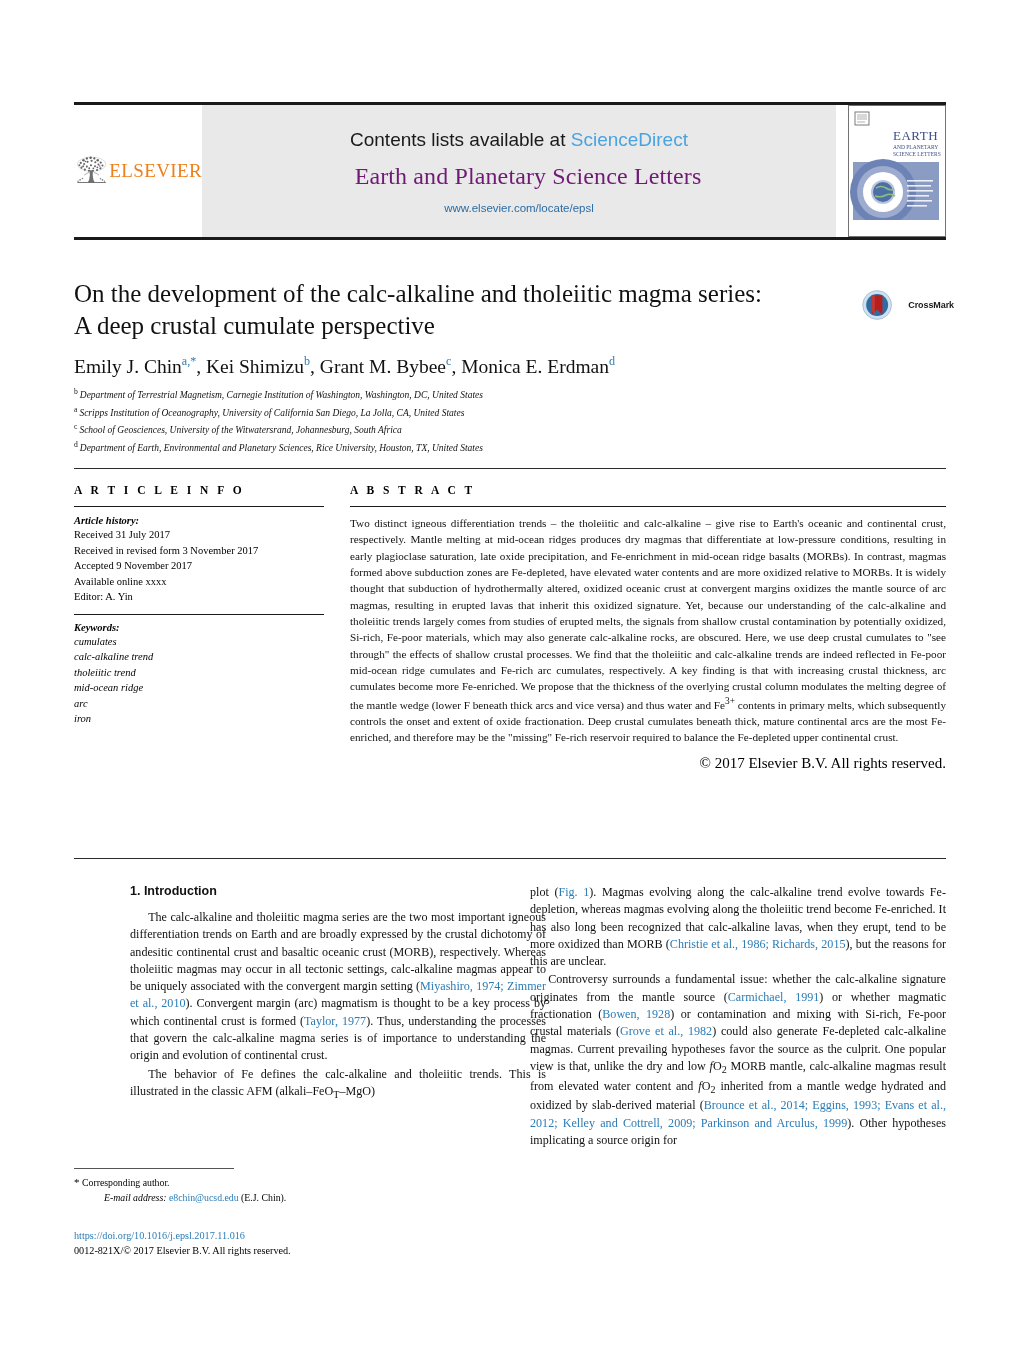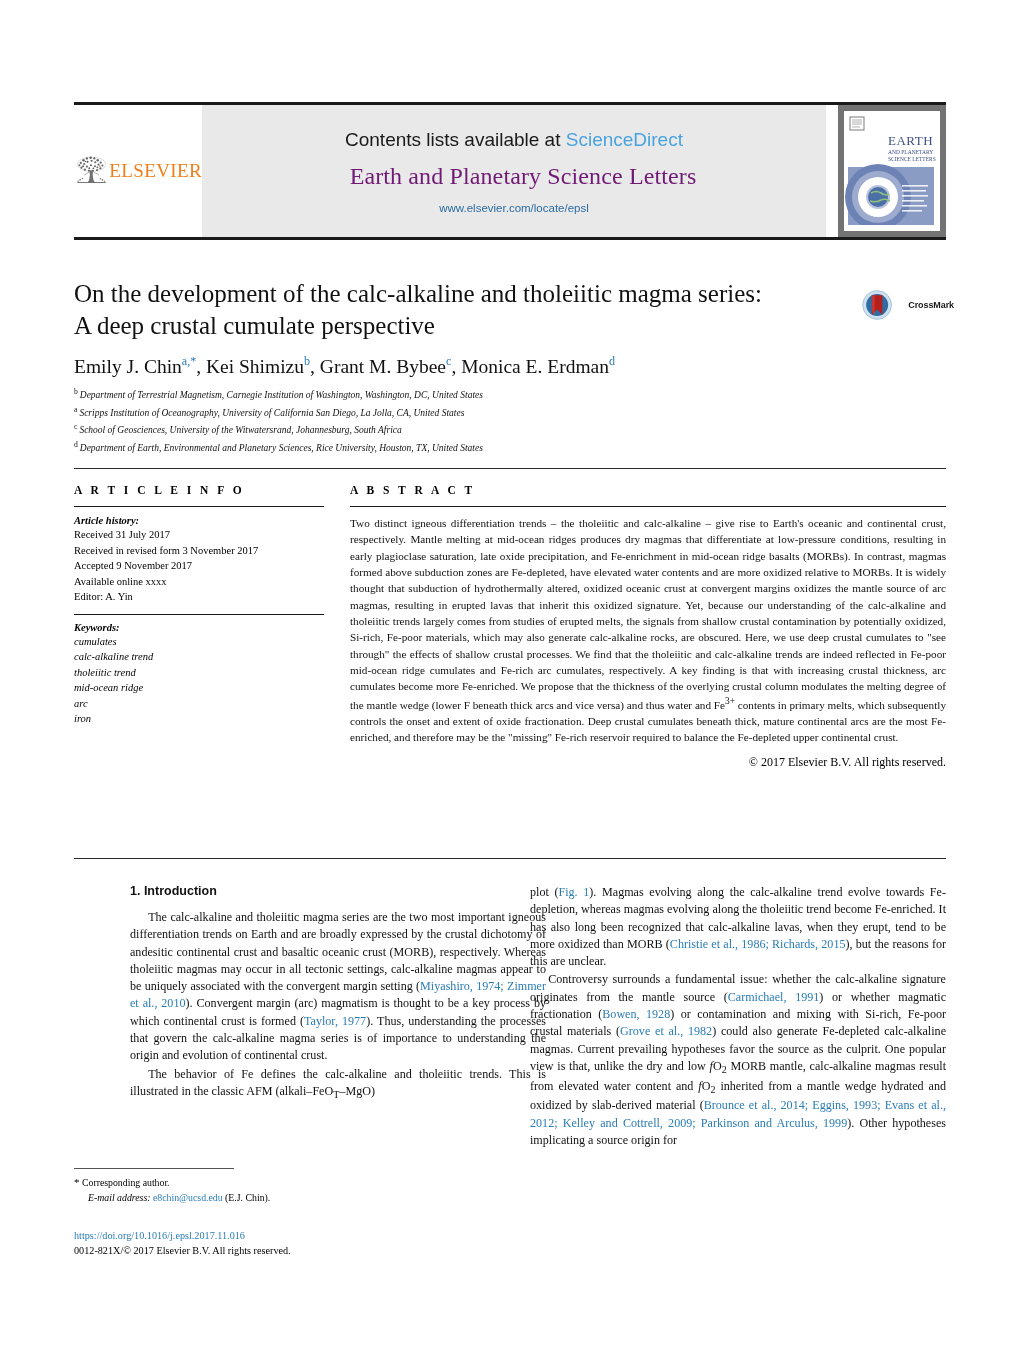--- a/index.html
+++ b/index.html
@@ -94,21 +94,21 @@
   }
   .journal-url {
     font-family: "Liberation Sans", sans-serif;
     font-size: 11.5px;
     color: #2b6ca3;
   }
   .cover-thumb {
     width: 96px;
     flex: 0 0 96px;
     margin-left: 12px;
-    border: 6px solid #737373;
+    border: 1px solid #737373;
     background: #fff;
     position: relative;
     overflow: hidden;
   }
 
   
   .title-block {
     position: absolute;
     top: 278px;
     left: 74px;
@@ -220,21 +220,21 @@
     line-height: 1.48;
     font-style: italic;
   }
   .abstract-body {
     font-size: 11.2px;
     line-height: 1.46;
     text-align: justify;
     color: #111;
   }
   .copyright {
-    font-size: 12px;
+    font-size: 15px;
     text-align: right;
     margin-top: 9px;
   }
   .rule-bot {
     position: absolute;
     left: 74px;
     top: 858px;
     width: 872px;
     border-top: 1px solid #2b2b2b;
   }
@@ -283,21 +283,21 @@
   }
   .footnote {
     position: absolute;
     left: 74px;
     top: 1174px;
     width: 420px;
     font-size: 9.8px;
     line-height: 1.5;
   }
   .footnote .star { font-size: 11px; }
-  .footnote .em { font-style: italic; }
+  .footnote .em { font-style: italic; margin-left: 16px; }
   .mailto { color: #2b7cb5; }
 
   .doi-block {
     position: absolute;
     left: 74px;
     top: 1228px;
     width: 430px;
     font-size: 10.2px;
     line-height: 1.5;
   }

